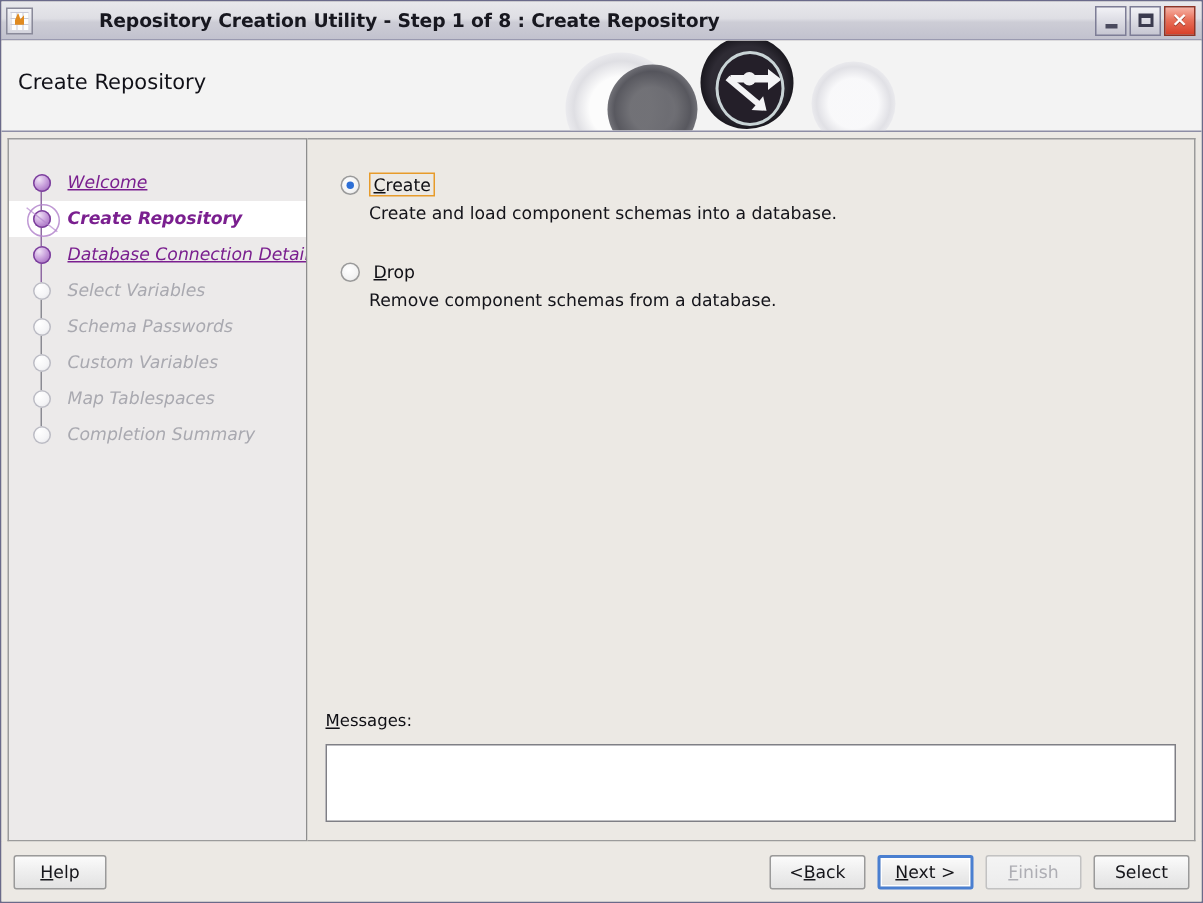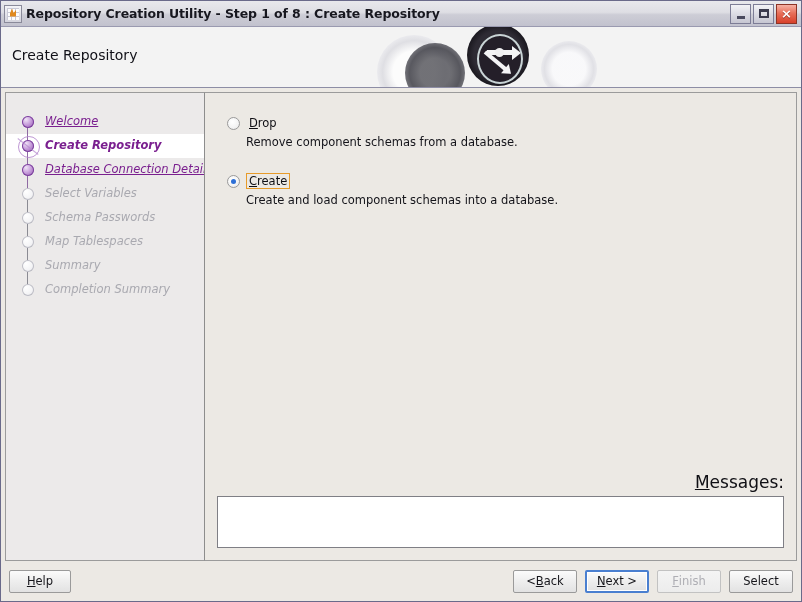--- a/index.html
+++ b/index.html
@@ -28,20 +28,21 @@
   
   #titlebar {
     height: 26px;
     flex: 0 0 26px;
     background: linear-gradient(to bottom, #e8e8ec 0%, #dedee4 45%, #cdcdd6 55%, #c2c2ce 100%);
     border-bottom: 1px solid #9a9ab0;
     display: flex;
     align-items: center;
     padding: 0 2px 0 3px;
     box-sizing: border-box;
+    gap: 40px;
   }
   #app-icon {
     width: 18px; height: 18px;
     flex: 0 0 18px;
     margin-right: 4px;
     background: linear-gradient(to bottom, #f4f4f8, #d4d4dd);
     border: 1px solid #8a8a9a;
     box-sizing: border-box;
     position: relative;
     overflow: hidden;
@@ -346,24 +347,23 @@
     margin-left: 19px;
   }
 
   #messages-area {
     position: absolute;
     left: 12px;
     right: 12px;
     bottom: 12px;
   }
   #messages-label {
-    font-size: 17px;
+    font-size: 11px;
     color: #0f0f14;
-    margin-bottom: 4px;
-    text-align: right;
+    margin-bottom: 9px;
   }
   #messages-label .mn { text-decoration: underline; }
   #messages-box {
     height: 52px;
     background: #ffffff;
     border: 1px solid #7f7f85;
     box-sizing: border-box;
   }
 
   
@@ -483,49 +483,49 @@
             <div class="label">Select Variables</div>
           </div>
           <div class="step todo">
             <div class="connector"></div>
             <div class="bullet"></div>
             <div class="label">Schema Passwords</div>
           </div>
           <div class="step todo">
             <div class="connector"></div>
             <div class="bullet"></div>
+            <div class="label">Custom Variables</div>
+          </div>
+          <div class="step todo">
+            <div class="connector"></div>
+            <div class="bullet"></div>
             <div class="label">Map Tablespaces</div>
-          </div>
-          <div class="step todo">
-            <div class="connector"></div>
-            <div class="bullet"></div>
-            <div class="label">Summary</div>
           </div>
           <div class="step todo last">
             <div class="bullet"></div>
             <div class="label">Completion Summary</div>
           </div>
         </div>
     </div>
 
     <div id="main">
       <div id="choices">
+          <div class="choice">
+            <div class="choice-row">
+              <div class="radio checked"></div>
+              <div class="radio-label focused"><span class="mn">C</span><span>reate</span></div>
+            </div>
+            <div class="choice-desc">Create and load component schemas into a database.</div>
+          </div>
           <div class="choice">
             <div class="choice-row">
               <div class="radio"></div>
               <div class="radio-label"><span class="mn">D</span><span>rop</span></div>
             </div>
             <div class="choice-desc">Remove component schemas from a database.</div>
-          </div>
-          <div class="choice">
-            <div class="choice-row">
-              <div class="radio checked"></div>
-              <div class="radio-label focused"><span class="mn">C</span><span>reate</span></div>
-            </div>
-            <div class="choice-desc">Create and load component schemas into a database.</div>
           </div>
         </div>
 
       <div id="messages-area">
         <div id="messages-label"><span class="mn">M</span><span>essages:</span></div>
         <div id="messages-box"></div>
       </div>
     </div>
   </div>
 

